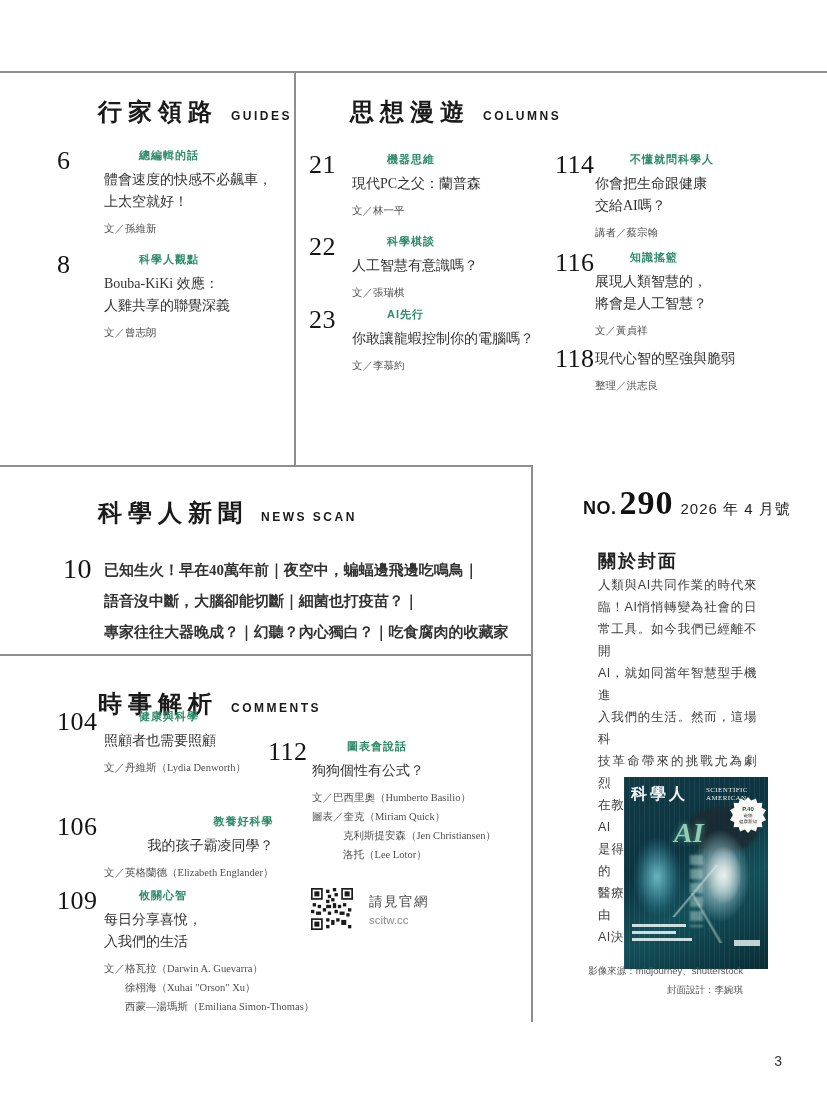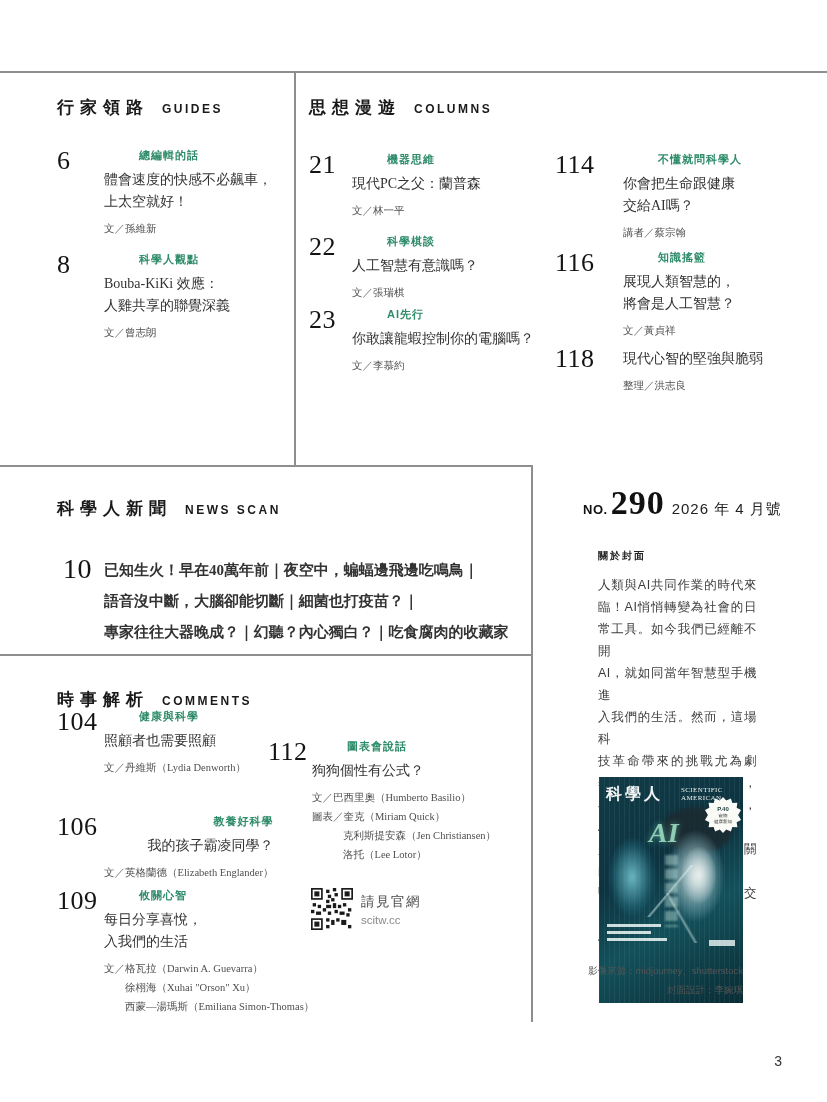--- a/index.html
+++ b/index.html
@@ -2,63 +2,63 @@
 <html><head>
 <meta charset="utf-8">
 <style>
   html,body{margin:0;padding:0;background:#fff;}
   .page{position:relative;width:827px;height:1102px;background:#fff;overflow:hidden;
         font-family:"Liberation Serif","DejaVu Serif",serif;color:#333;}
   .rule{position:absolute;background:#8e8e8e;}
   
   .sec-head{position:absolute;display:flex;align-items:baseline;gap:13px;white-space:nowrap;}
   .sec-head .zh{font-family:"Liberation Sans","DejaVu Sans",sans-serif;font-weight:bold;
-                font-size:17px;letter-spacing:6px;color:#1a1a1a;}
+                font-size:24px;letter-spacing:6px;color:#1a1a1a;margin-left:41px;}
   .sec-head .en{font-family:"Liberation Sans","DejaVu Sans",sans-serif;font-weight:bold;
                 font-size:12px;letter-spacing:2.5px;color:#1a1a1a;}
   
   .toc-item{position:absolute;white-space:nowrap;}
   .toc-item .num{position:absolute;left:0;top:0;font-size:26px;color:#141414;letter-spacing:.5px;}
   .toc-item .body{display:block;}
   .cat{font-family:"Liberation Sans","DejaVu Sans",sans-serif;font-weight:bold;
        font-size:11px;letter-spacing:1px;color:#2e8c6a;margin:2px 0 6px;padding-left:35px;}
   .title{font-size:14px;line-height:22px;color:#333;}
   .byline{font-size:10.5px;line-height:19px;color:#4f4f4f;margin-top:6px;}
   .byline .cont-2{padding-left:21px;}
   .byline .cont-3{padding-left:31px;}
   .no-cat .title{margin-top:4px;}
   
   .off47 .body{margin-left:47px;} .off43 .body{margin-left:43px;}
-  .off46 .body{margin-left:68px;} .off44 .body{margin-left:44px;} .off41 .body{margin-left:41px;}
+  .off46 .body{margin-left:40px;} .off44 .body{margin-left:44px;} .off41 .body{margin-left:41px;}
   
   .news-item .num{font-size:28px;}
   .news-item .title{font-size:15px;line-height:27px;font-weight:bold;}
   
-  .qr-block{position:absolute;left:311px;top:888px;display:flex;gap:8px;align-items:center;justify-content:center;}
+  .qr-block{position:absolute;left:311px;top:888px;display:flex;gap:16px;align-items:center;justify-content:center;}
   .qr-label .l1{font-family:"Liberation Sans","DejaVu Sans",sans-serif;font-size:13.5px;
                 letter-spacing:1.5px;color:#4a4a4a;}
   .qr-label .l2{font-family:"Liberation Sans","DejaVu Sans",sans-serif;font-size:11.5px;
                 color:#8a8a8a;margin-top:3px;}
   
   .issue-line{position:absolute;left:583px;top:484px;display:flex;align-items:baseline;white-space:nowrap;}
   .issue-line .no{font-family:"Liberation Sans","DejaVu Sans",sans-serif;font-weight:bold;
-                  font-size:13px;letter-spacing:.5px;color:#111;}
+                  font-size:18px;letter-spacing:.5px;color:#111;}
   .issue-line .big{font-family:"Liberation Serif","DejaVu Serif",serif;font-weight:bold;
                    font-size:34px;color:#111;margin:0 7px 0 3px;letter-spacing:1px;}
   .issue-line .ed{font-family:"Liberation Sans","DejaVu Sans",sans-serif;font-size:15px;
                   letter-spacing:1px;color:#222;}
   .about-head{position:absolute;left:598px;top:549px;font-family:"Liberation Sans","DejaVu Sans",sans-serif;
-              font-weight:bold;font-size:10px;letter-spacing:2px;color:#222;}
+              font-weight:bold;font-size:18px;letter-spacing:2px;color:#222;}
   .about-body{position:absolute;left:598px;top:574px;width:159px;
               font-family:"Liberation Sans","DejaVu Sans",sans-serif;font-size:12.5px;
               color:#3d3d3d;letter-spacing:.5px;}
   .about-body div{line-height:22px;text-align:justify;text-align-last:justify;}
   .about-body div.last{text-align-last:left;}
   
-  .cover{position:absolute;left:599px;top:777px;width:144px;height:226px;overflow:hidden;
+  .cover{position:absolute;left:624px;top:777px;width:144px;height:192px;overflow:hidden;
          background:linear-gradient(150deg,#123b46 0%,#0d3340 38%,#14505a 62%,#0a2b34 100%);}
   .cover .code-lines{position:absolute;inset:0;
          background:repeating-linear-gradient(90deg,rgba(140,230,235,.08) 0 1px,transparent 1px 5px);}
   .cover .face-l{position:absolute;left:2px;top:48px;width:62px;height:104px;border-radius:50%;
          background:radial-gradient(closest-side,rgba(120,205,215,.85),rgba(45,125,145,.35) 60%,transparent 78%);
          filter:blur(1px);}
   .cover .face-r{position:absolute;left:58px;top:40px;width:76px;height:118px;border-radius:50%;
          background:radial-gradient(closest-side,rgba(220,234,232,.95),rgba(130,175,185,.45) 55%,transparent 78%);}
   .cover .hair{position:absolute;left:62px;top:30px;width:72px;height:46px;border-radius:50%;
          background:rgba(28,42,48,.85);filter:blur(2px);}

